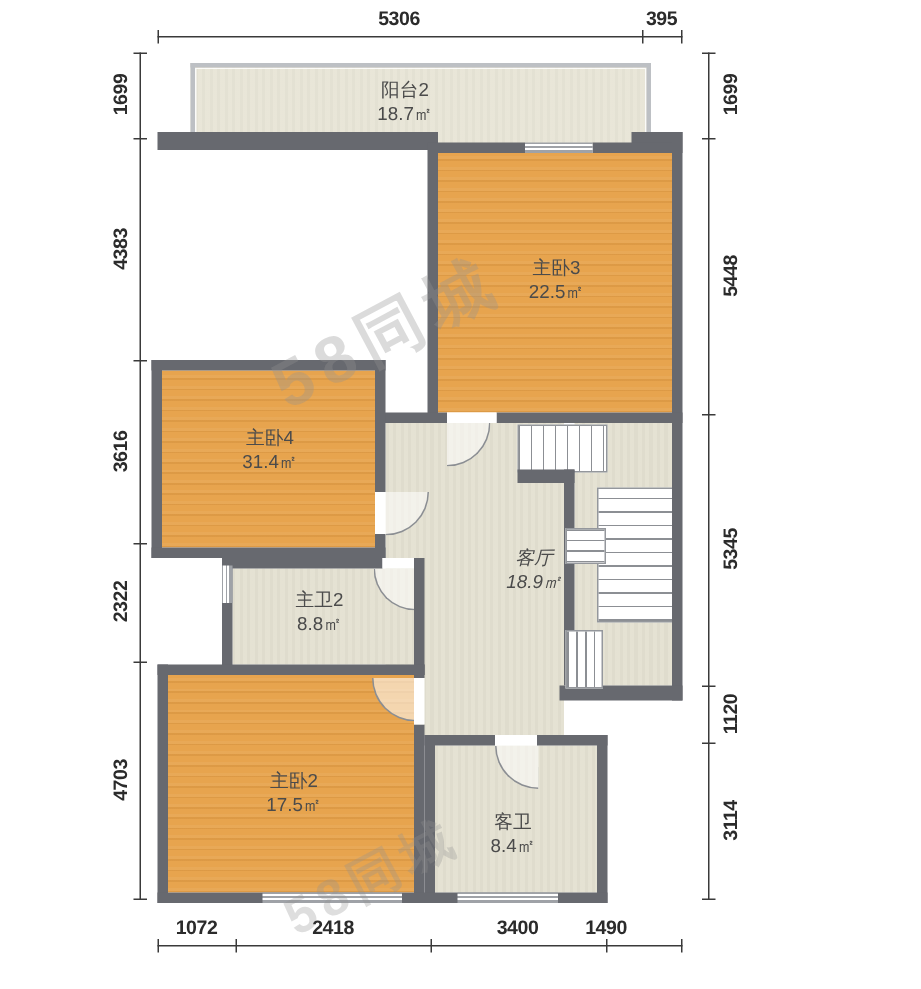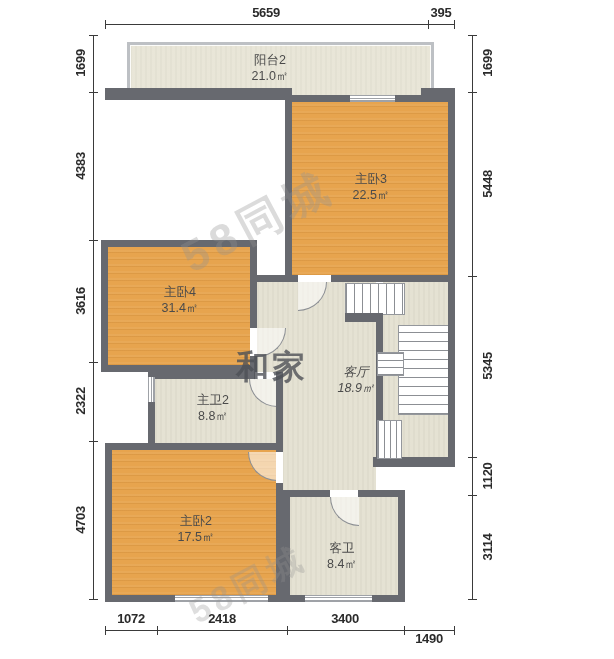--- a/index.html
+++ b/index.html
@@ -113,21 +113,21 @@
   <div class="win" style="left:350px;top:95px;width:45px;height:7px;"></div>
   <div class="win" style="left:175px;top:595px;width:93px;height:7px;"></div>
   <div class="win" style="left:305px;top:595px;width:67px;height:7px;"></div>
   <div class="winv" style="left:148px;top:377px;width:7px;height:25px;"></div>
 
   <div class="fixture" style="left:377px;top:352px;width:25px;height:22px;background-image:repeating-linear-gradient(0deg,#8c8f94 0 1px,rgba(0,0,0,0) 1px 7px);"></div>
   <div class="fixture" style="left:377px;top:420px;width:23px;height:37px;background-image:repeating-linear-gradient(90deg,#8c8f94 0 1px,rgba(0,0,0,0) 1px 6px);"></div>
 
   <div class="rlabel" style="left:270px;top:68px;">
     <div>阳台2</div>
-    <div>21.0㎡</div>
+    <div>18.7㎡</div>
   </div>
   <div class="rlabel" style="left:371px;top:187px;">
     <div>主卧3</div>
     <div>22.5㎡</div>
   </div>
   <div class="rlabel" style="left:180px;top:300px;">
     <div>主卧4</div>
     <div>31.4㎡</div>
   </div>
   <div class="rlabel" style="left:213px;top:408px;">
@@ -142,39 +142,38 @@
     <div>客卫</div>
     <div>8.4㎡</div>
   </div>
   <div class="rlabel" style="left:356px;top:380px;font-style:italic;">
     <div>客厅</div>
     <div>18.9㎡</div>
   </div>
 
   <div class="wm wm1" style="left:258px;top:222px;">58同城</div>
   <div class="wm wm2" style="left:248px;top:585px;">58同城</div>
-  <div class="wm wm3" style="left:272px;top:367px;">和家</div>
 
   <div class="dline" style="left:105px;top:24px;width:350px;height:1px;"></div>
   <div class="tick" style="left:105px;top:20px;width:1px;height:9px;"></div>
   <div class="tick" style="left:428px;top:20px;width:1px;height:9px;"></div>
   <div class="tick" style="left:454px;top:20px;width:1px;height:9px;"></div>
-  <div class="dimh" style="left:266px;top:12px;">5659</div>
+  <div class="dimh" style="left:266px;top:12px;">5306</div>
   <div class="dimh" style="left:441px;top:12px;">395</div>
 
   <div class="dline" style="left:105px;top:630px;width:350px;height:1px;"></div>
   <div class="tick" style="left:105px;top:626px;width:1px;height:9px;"></div>
   <div class="tick" style="left:157px;top:626px;width:1px;height:9px;"></div>
   <div class="tick" style="left:287px;top:626px;width:1px;height:9px;"></div>
   <div class="tick" style="left:404px;top:626px;width:1px;height:9px;"></div>
   <div class="tick" style="left:454px;top:626px;width:1px;height:9px;"></div>
   <div class="dimh" style="left:131px;top:618px;">1072</div>
   <div class="dimh" style="left:222px;top:618px;">2418</div>
   <div class="dimh" style="left:345px;top:618px;">3400</div>
-  <div class="dimh" style="left:429px;top:618px;margin-top:20px;">1490</div>
+  <div class="dimh" style="left:404px;top:618px;">1490</div>
 
   <div class="dline" style="left:93px;top:35px;width:1px;height:565px;"></div>
   <div class="tick" style="left:89px;top:35px;width:9px;height:1px;"></div>
   <div class="tick" style="left:89px;top:92px;width:9px;height:1px;"></div>
   <div class="tick" style="left:89px;top:240px;width:9px;height:1px;"></div>
   <div class="tick" style="left:89px;top:362px;width:9px;height:1px;"></div>
   <div class="tick" style="left:89px;top:441px;width:9px;height:1px;"></div>
   <div class="tick" style="left:89px;top:599px;width:9px;height:1px;"></div>
   <div class="dimv" style="left:80px;top:63px;">1699</div>
   <div class="dimv" style="left:80px;top:166px;">4383</div>

